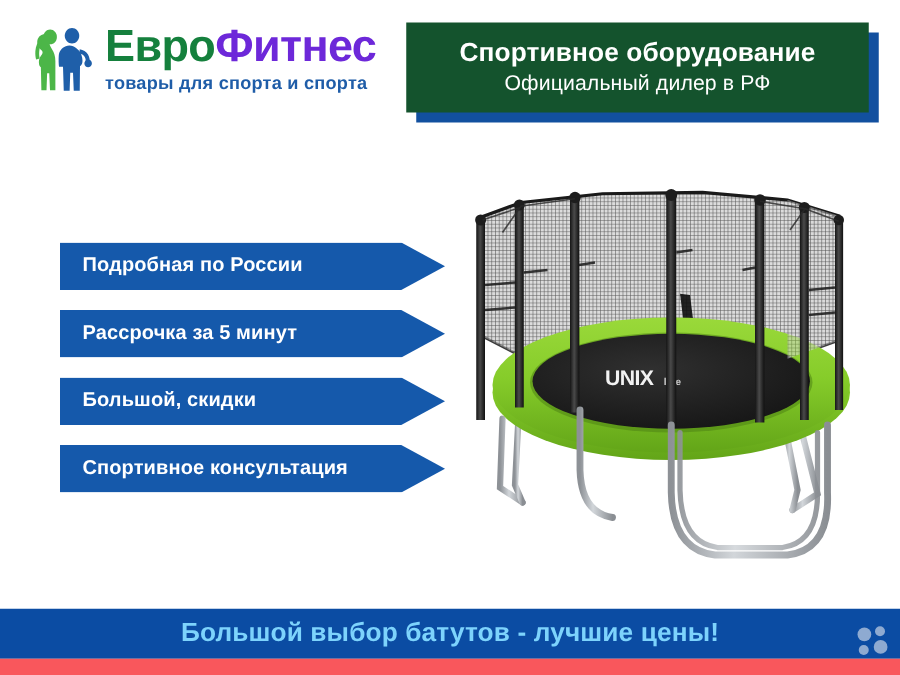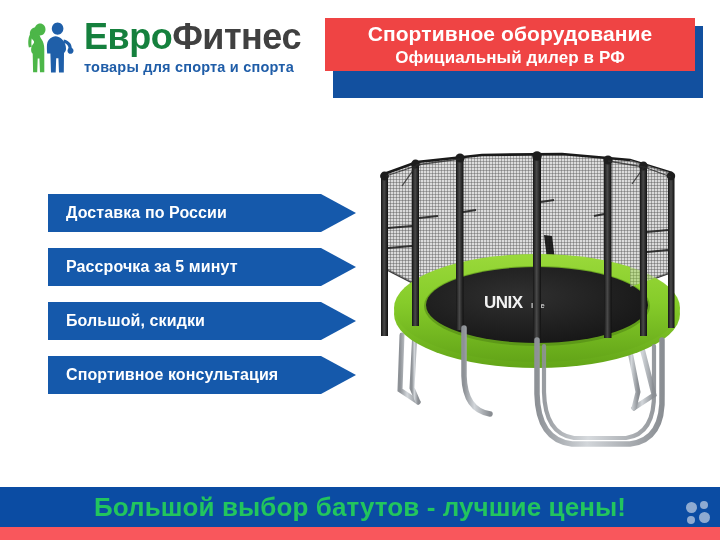--- a/index.html
+++ b/index.html
@@ -13,44 +13,44 @@
   #ad { position:absolute; inset:0; background:#fff; }
 
   
   .header { position:absolute; left:0; top:0; width:720px; height:110px; }
 
   .logo { position:absolute; left:22px; top:16px; width:300px; height:74px; }
   .logo-figures { position:absolute; left:0; top:2px; width:62px; height:62px; }
   .logo-text { position:absolute; left:62px; top:0px; width:238px; }
   .logo-word { font-size:36px; font-weight:bold; letter-spacing:-0.5px; line-height:42px; white-space:nowrap; }
   .logo-word .g { color:#15803d; }
-  .logo-word .b { color:#404040; }
+  .logo-word .b { color:#6d28d9; }
   .logo-tag {
     font-size:14.5px; font-weight:bold; color:#1F5DA8;
     letter-spacing:0.2px; line-height:18px; white-space:nowrap;
     margin-top:1px;
   }
 
   .banner-wrap { position:absolute; left:325px; top:18px; width:378px; height:80px; }
   .banner-shadow {
     position:absolute; left:8px; top:8px; width:370px; height:72px;
     background:#12509F;
   }
   .banner-green {
-    position:absolute; left:0; top:0; width:370px; height:53px;
-    background:#ef4444;
+    position:absolute; left:0; top:0; width:370px; height:72px;
+    background:#14532d;
     display:flex; flex-direction:column;
     align-items:center; justify-content:center;
   }
   .banner-line1 {
     color:#fff; font-size:21px; font-weight:bold; line-height:26px;
     white-space:nowrap; letter-spacing:0.1px;
   }
   .banner-line2 {
-    color:#fff; font-size:17px; font-weight:bold; line-height:22px;
+    color:#fff; font-size:17px; font-weight:normal; line-height:22px;
     white-space:nowrap; letter-spacing:0.1px;
   }
 
   
   .features { position:absolute; left:48px; top:194px; width:310px; }
   .arrow {
     position:relative; height:38px; width:308px; margin-bottom:16px;
     background:#1559AB;
     clip-path: polygon(0 0, 273px 0, 308px 19px, 273px 38px, 0 38px);
     display:flex; align-items:center;
@@ -64,21 +64,21 @@
   .product { position:absolute; left:372px; top:140px; width:340px; height:330px; }
   .product svg { display:block; width:100%; height:100%; }
 
   
   .bottom-banner {
     position:absolute; left:0; top:487px; width:720px; height:40px;
     background:#0B4CA3;
     display:flex; align-items:center; justify-content:center;
   }
   .bottom-text {
-    color:#22c55e; font-size:26px; font-weight:bold;
+    color:#7dd3fc; font-size:21px; font-weight:bold;
     white-space:nowrap; letter-spacing:0.1px;
   }
   .bottom-stripe {
     position:absolute; left:0; top:527px; width:720px; height:13px;
     background:#F9575C;
   }
 
   
   .avito {
     position:absolute; right:6px; top:496px; height:34px;
@@ -132,21 +132,21 @@
       <span class="banner-shadow"></span>
       <span class="banner-green">
         <span class="banner-line1">Спортивное оборудование</span>
         <span class="banner-line2">Официальный дилер в РФ</span>
       </span>
     </div>
   </div>
 
   <div class="features">
     <div class="arrow">
-      <span class="arrow-label">Доставка по России</span>
+      <span class="arrow-label">Подробная по России</span>
     </div>
     <div class="arrow">
       <span class="arrow-label">Рассрочка за 5 минут</span>
     </div>
     <div class="arrow">
       <span class="arrow-label">Большой, скидки</span>
     </div>
     <div class="arrow">
       <span class="arrow-label">Спортивное консультация</span>
     </div>

